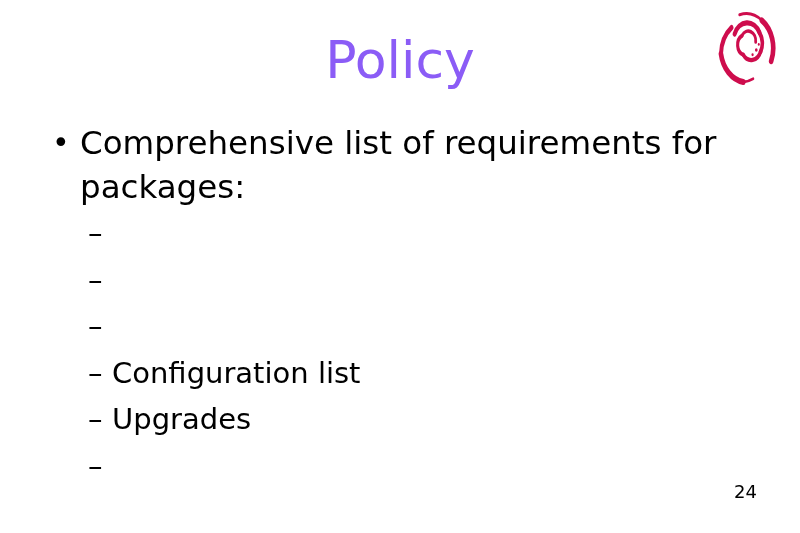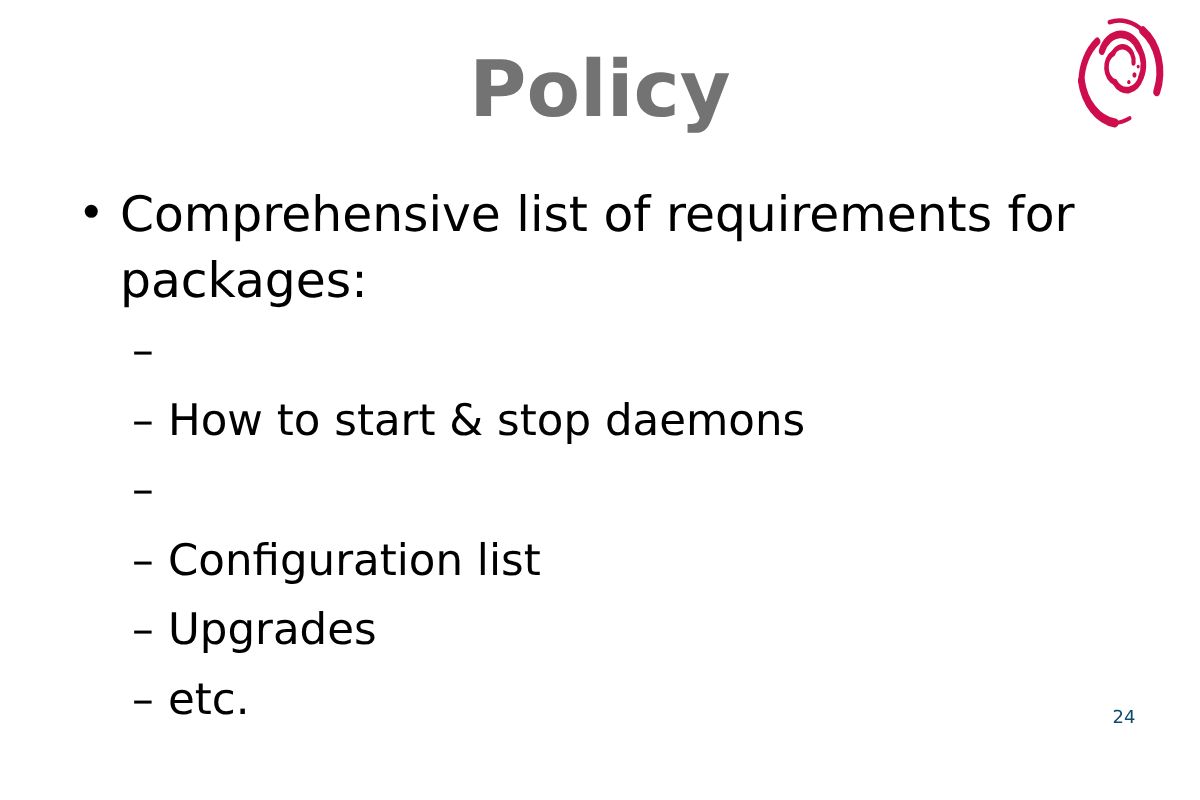--- a/index.html
+++ b/index.html
@@ -17,22 +17,22 @@
     color: #000000;
   }
   .title {
     position: absolute;
     top: 34px;
     left: 0;
     width: 100%;
     text-align: center;
     font-size: 52px;
     line-height: 1.0;
-    font-weight: 700;
-    color: #737373;
+    font-weight: 400;
+    color: #8b5cf6;
   }
   .logo {
     position: absolute;
     top: 10px;
     left: 716px;
     width: 62px;
     height: 80px;
   }
   .bullet-row {
     position: absolute;
@@ -63,25 +63,25 @@
     align-items: flex-start;
     font-size: 29px;
     line-height: 46.5px;
     white-space: nowrap;
   }
   .sub-marker {
     flex: 0 0 24px;
   }
   .page-number {
     position: absolute;
-    top: 472px;
+    top: 482px;
     right: 43px;
-    font-size: 12px;
+    font-size: 18px;
     line-height: 1.1;
-    color: #0c4a6e;
+    color: #000000;
   }
 </style>
 </head>
 <body>
 
 <div class="slide">
 
   <div class="title">Policy</div>
 
   <svg class="logo" viewBox="0 0 100 100" preserveAspectRatio="none" aria-hidden="true">
@@ -108,34 +108,32 @@
     <span class="bullet-marker">•</span>
     <span class="bullet-text">Comprehensive list of requirements for packages:</span>
   </div>
 
   <div class="sub-list">
     <div class="sub-item">
       <span class="sub-marker">–</span>
     </div>
     <div class="sub-item">
       <span class="sub-marker">–</span>
-      <span class="sub-text">How to start &amp; stop daemons</span>
     </div>
     <div class="sub-item">
       <span class="sub-marker">–</span>
     </div>
     <div class="sub-item">
       <span class="sub-marker">–</span>
       <span class="sub-text">Configuration list</span>
     </div>
     <div class="sub-item">
       <span class="sub-marker">–</span>
       <span class="sub-text">Upgrades</span>
     </div>
     <div class="sub-item">
       <span class="sub-marker">–</span>
-      <span class="sub-text">etc.</span>
     </div>
   </div>
 
   <div class="page-number">24</div>
 
 </div>
 
 </body></html>

